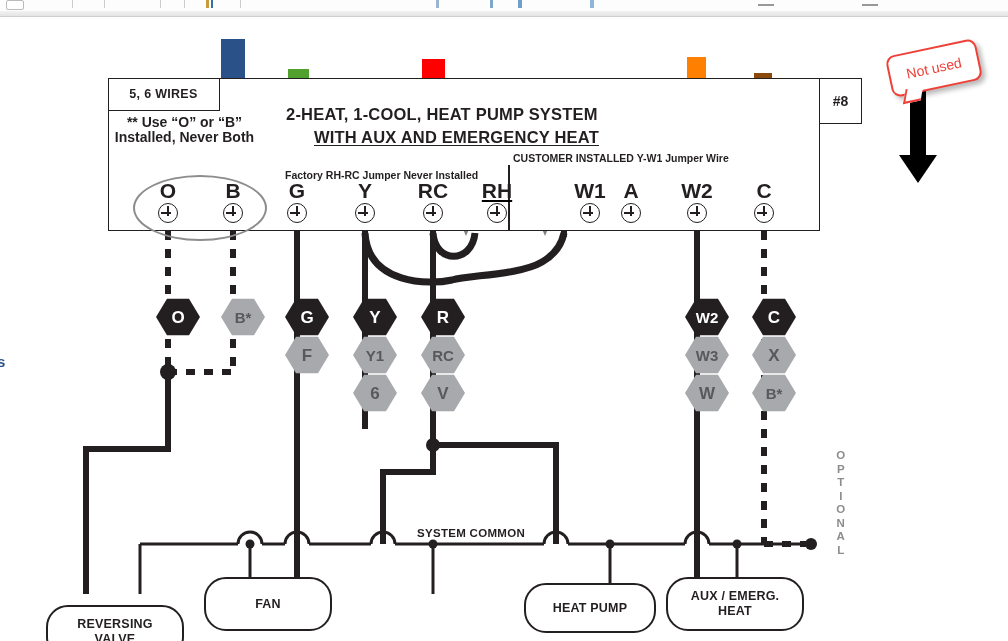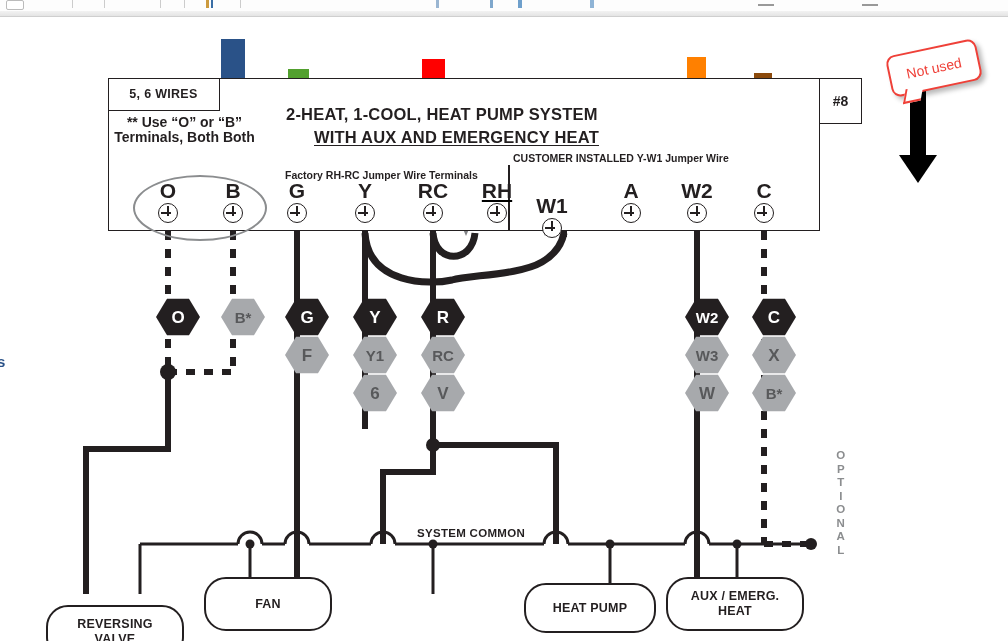--- a/index.html
+++ b/index.html
@@ -208,26 +208,26 @@
   <div id="tblock"></div>
   <div id="wirecountbox">
     <span id="wirecount">5, 6 WIRES</span>
   </div>
   <div id="numbox">
     <span id="numlabel">#8</span>
   </div>
 
   <div class="note-ob">
     <div>** Use “O” or “B”</div>
-    <div>Terminals, Both Both</div>
+    <div>Installed, Never Both</div>
   </div>
 
   <div id="title1">2-HEAT, 1-COOL, HEAT PUMP SYSTEM</div>
   <div id="title2">WITH AUX AND EMERGENCY HEAT</div>
-  <div id="jumpnote1">Factory RH-RC Jumper Wire Terminals</div>
+  <div id="jumpnote1">Factory RH-RC Jumper Never Installed</div>
   <div id="jumpnote2">CUSTOMER INSTALLED Y-W1 Jumper Wire</div>
 
   <div id="obellipse"></div>
 
   <div class="abs" style="left:508px;top:148px;width:1.5px;height:66px;background:#231f20;"></div>
 
   <div class="abs" style="left:0;top:0;width:1008px;height:624px;">
     <div class="term" style="left:146px;top:163px;">
       <div class="tlabel">O</div>
       <div class="screw"></div>
@@ -245,21 +245,21 @@
       <div class="screw"></div>
     </div>
     <div class="term" style="left:411px;top:163px;">
       <div class="tlabel">RC</div>
       <div class="screw"></div>
     </div>
     <div class="term" style="left:475px;top:163px;text-decoration:underline;">
       <div class="tlabel">RH</div>
       <div class="screw"></div>
     </div>
-    <div class="term" style="left:530px;top:163px;margin-top:15px;">
+    <div class="term" style="left:568px;top:163px;">
       <div class="tlabel">W1</div>
       <div class="screw"></div>
     </div>
     <div class="term" style="left:609px;top:163px;">
       <div class="tlabel">A</div>
       <div class="screw"></div>
     </div>
     <div class="term" style="left:675px;top:163px;">
       <div class="tlabel">W2</div>
       <div class="screw"></div>

